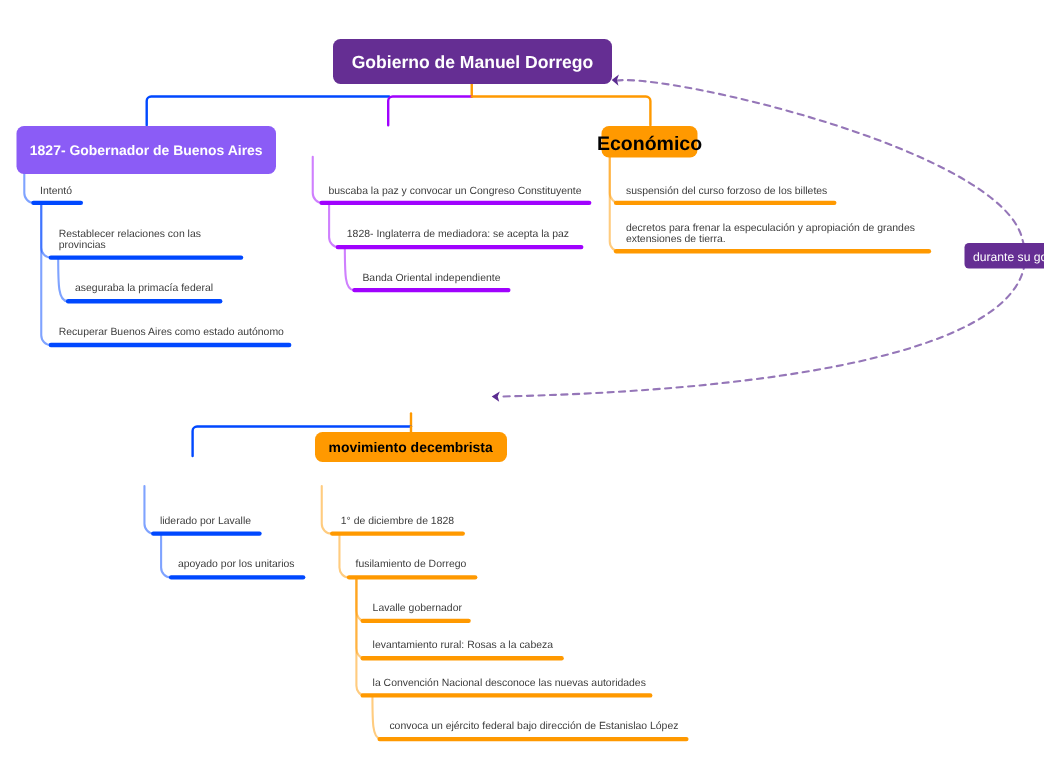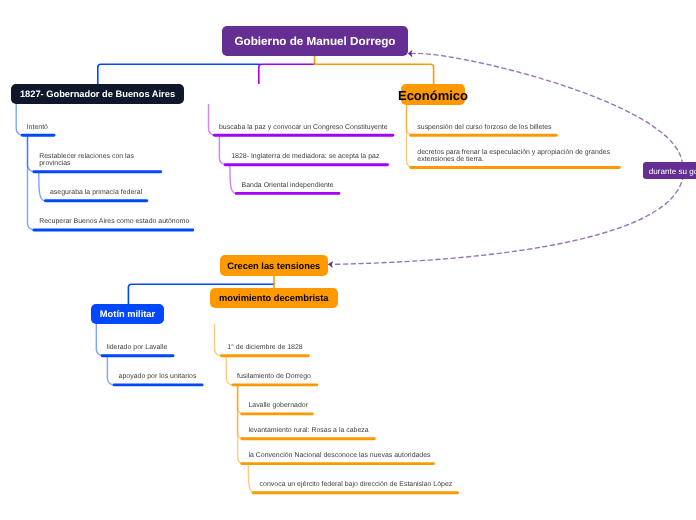--- a/index.html
+++ b/index.html
@@ -64,28 +64,26 @@
         <path d="M232.70000000000002 384.9 H316.8" stroke="#ff9900" stroke-width="2.9" stroke-linecap="round" fill="none"></path>
         <path d="M241.8 413.9 H312.40000000000003" stroke="#ff9900" stroke-width="2.9" stroke-linecap="round" fill="none"></path>
         <path d="M241.8 438.8 H374.40000000000003" stroke="#ff9900" stroke-width="2.9" stroke-linecap="round" fill="none"></path>
         <path d="M241.8 463.6 H433.5" stroke="#ff9900" stroke-width="2.9" stroke-linecap="round" fill="none"></path>
         <path d="M253.1 492.7 H457.6" stroke="#ff9900" stroke-width="2.9" stroke-linecap="round" fill="none"></path>
       </g>
   </svg>
 
   <div class="node" style="left:222px;top:26px;width:186px;height:29.5px;background:#652e93;color:#ffffff;font-size:11.7px;">Gobierno de Manuel Dorrego</div>
 
-  <div class="node" style="left:11px;top:83.5px;width:173px;height:20px;background:#0f172a;color:#ffffff;font-size:9.3px;">1827- Gobernador de Buenos Aires</div>
+  <div class="node" style="left:11px;top:83.5px;width:173px;height:32px;background:#8b5cf6;color:#ffffff;font-size:9.3px;">1827- Gobernador de Buenos Aires</div>
 
 
   <div class="node" style="left:401px;top:83.5px;width:64px;height:21px;background:#ff9900;color:#000000;font-size:13px;">Económico</div>
 
-  <div class="node" style="left:220px;top:255.2px;width:107.5px;height:20.5px;background:#ff9900;color:#000000;font-size:9.3px;">Crecen las tensiones</div>
 
-  <div class="node" style="left:91px;top:304px;width:73px;height:20px;background:#0048ff;color:#ffffff;font-size:9.3px;">Motín militar</div>
 
   <div class="node" style="left:209.5px;top:288px;width:128.5px;height:20px;background:#ff9900;color:#000000;font-size:9.3px;">movimiento decembrista</div>
 
   <div class="node" style="left:643px;top:162.2px;width:86px;height:17.1px;background:#652e93;color:#ffffff;font-size:8.1px;border-radius:3px;justify-content:flex-start;padding-left:5.7px;font-weight:normal;">durante su gobierno</div>
 
   <div class="leaf" style="left:26.7px;top:123.6px;">Intentó</div>
   <div class="leaf" style="left:39.2px;top:152.9px;">Restablecer relaciones con las
 provincias</div>
   <div class="leaf" style="left:50px;top:189.2px;">aseguraba la primacía federal</div>
   <div class="leaf" style="left:39.2px;top:218.4px;">Recuperar Buenos Aires como estado autónomo</div>

